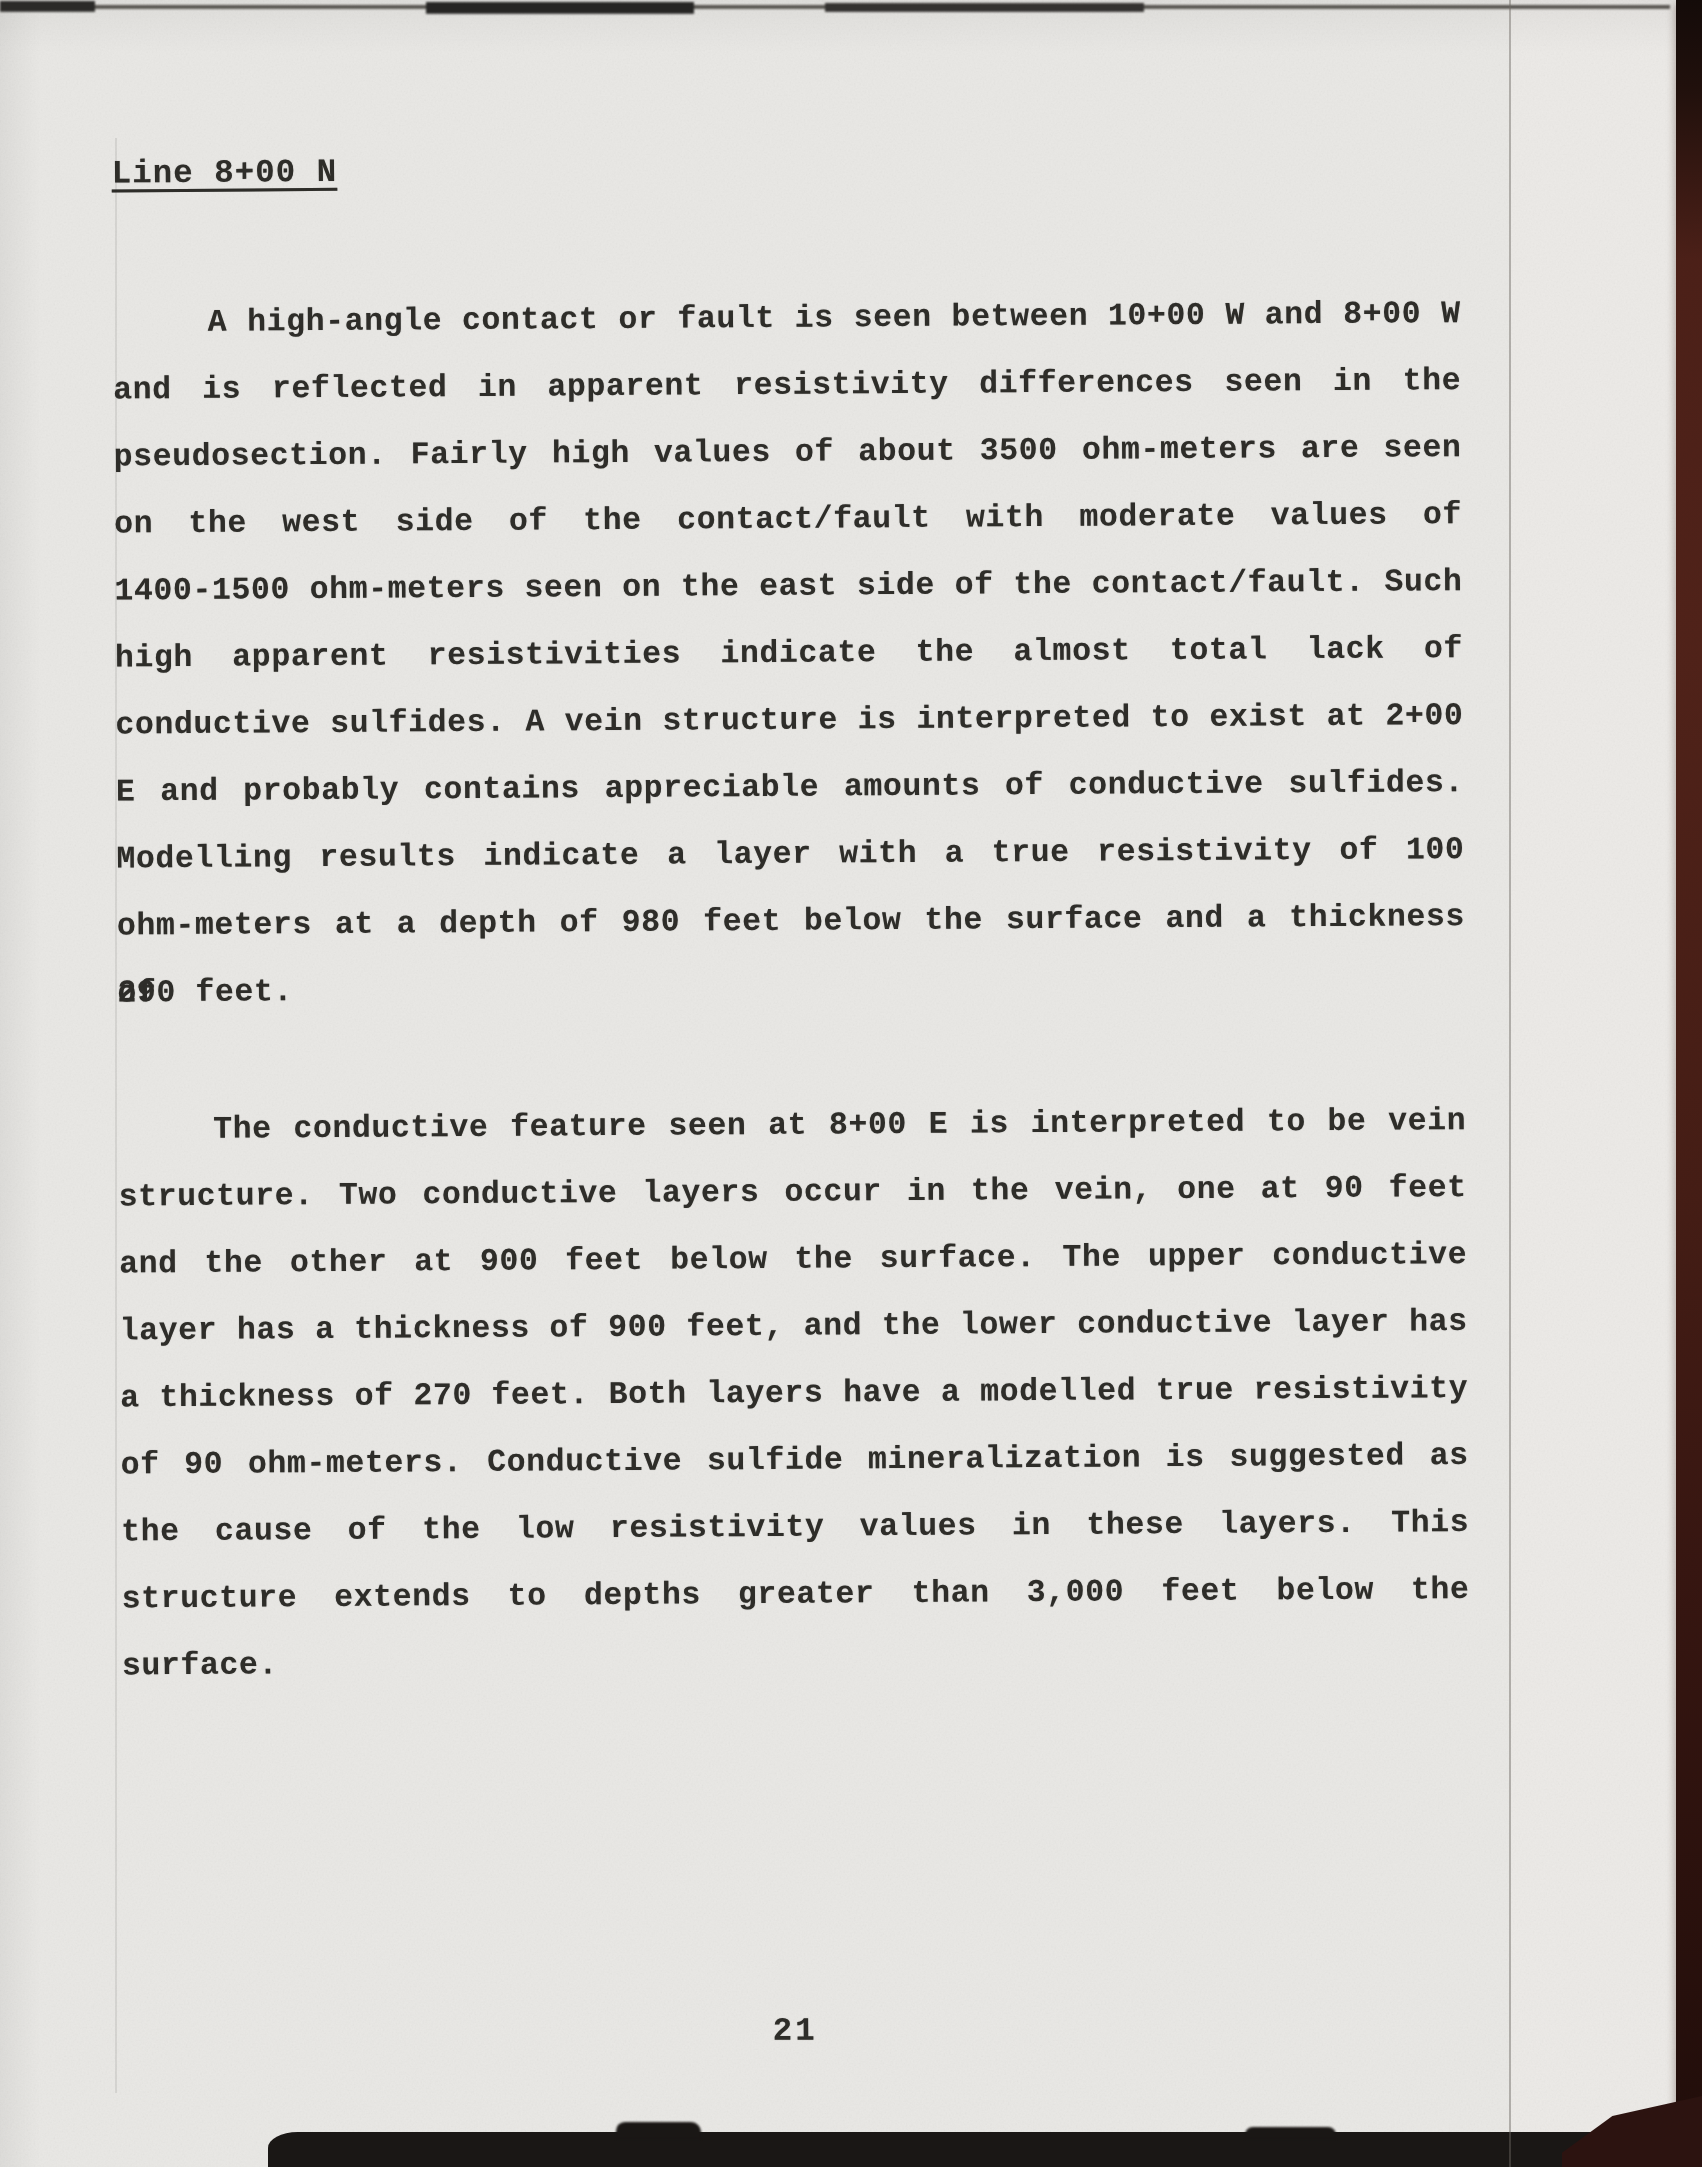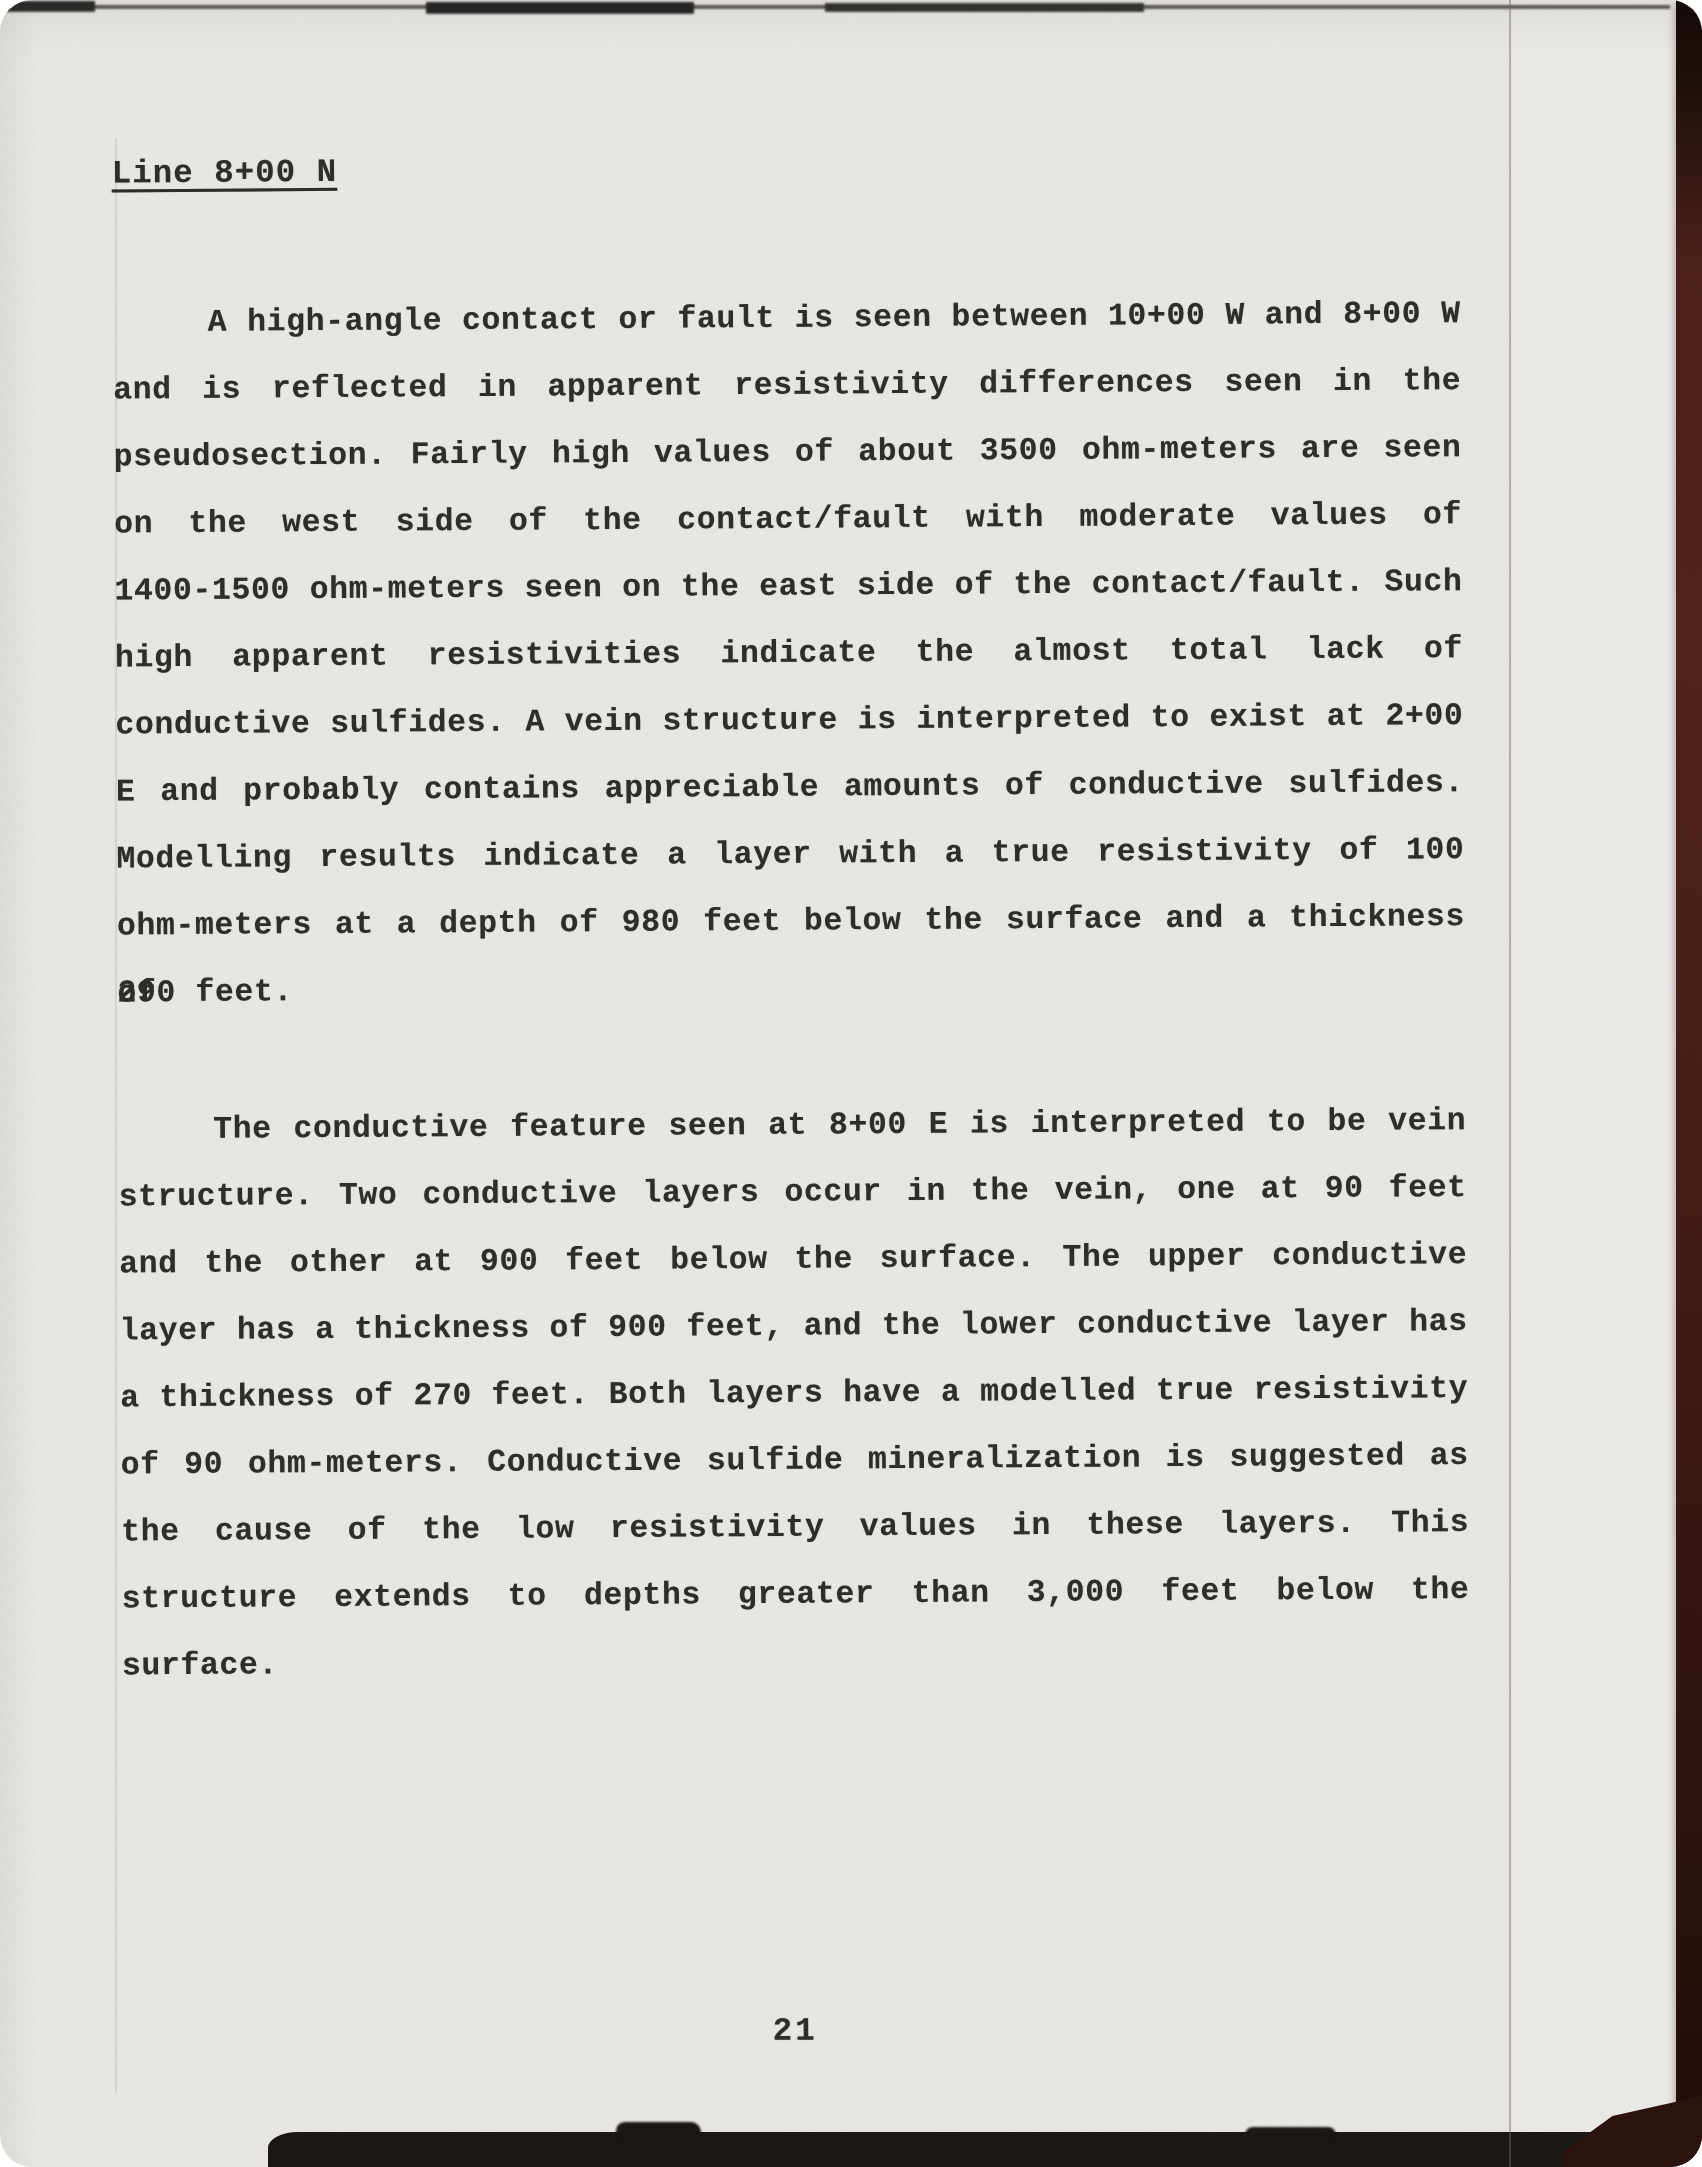--- a/index.html
+++ b/index.html
@@ -12,21 +12,20 @@
   html,body{margin:0;padding:0;width:1702px;height:2167px;}
   body{font-family:"Liberation Mono","DejaVu Sans Mono",monospace;}
   .page{
     position:relative;width:1702px;height:2167px;overflow:hidden;
     background:
       linear-gradient(180deg, rgba(0,0,0,0.045), rgba(0,0,0,0) 54px),
       linear-gradient(90deg, rgba(0,0,0,0.05), rgba(0,0,0,0) 41px),
       linear-gradient(90deg, var(--paper-color) 0px, var(--paper-color) 1509px,
                       var(--paper-right) 1510px, var(--paper-right) 1679px,
                       var(--paper-color) 1680px);
-    border-radius: 32px;
   }
   .grain{position:absolute;inset:0;opacity:0.075;mix-blend-mode:multiply;pointer-events:none;}
   
   .film-top{
     position:absolute;left:0;top:0;width:1702px;height:31.5px;filter:blur(0.8px);
     background-repeat:no-repeat;
     background-image:
       linear-gradient(#2b2a28,#2b2a28),
       linear-gradient(#262524,#262524),
       linear-gradient(#343230,#343230),

